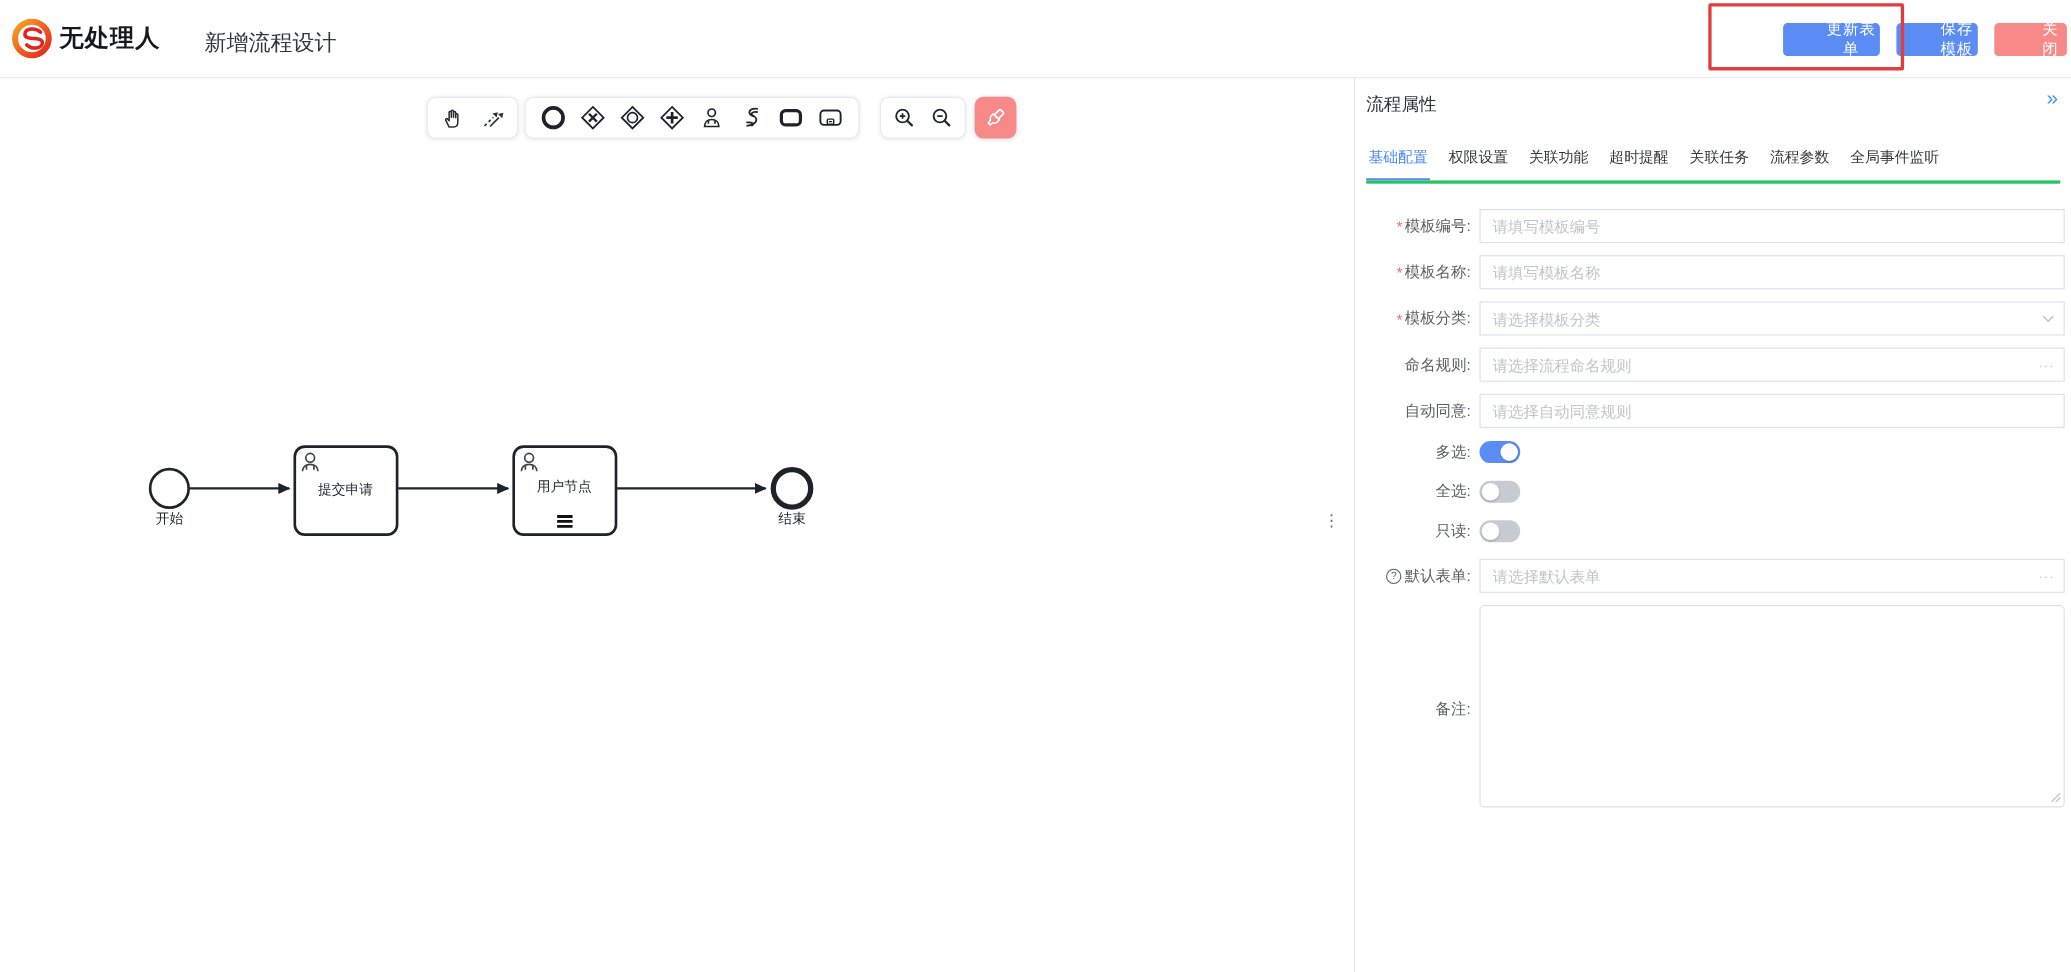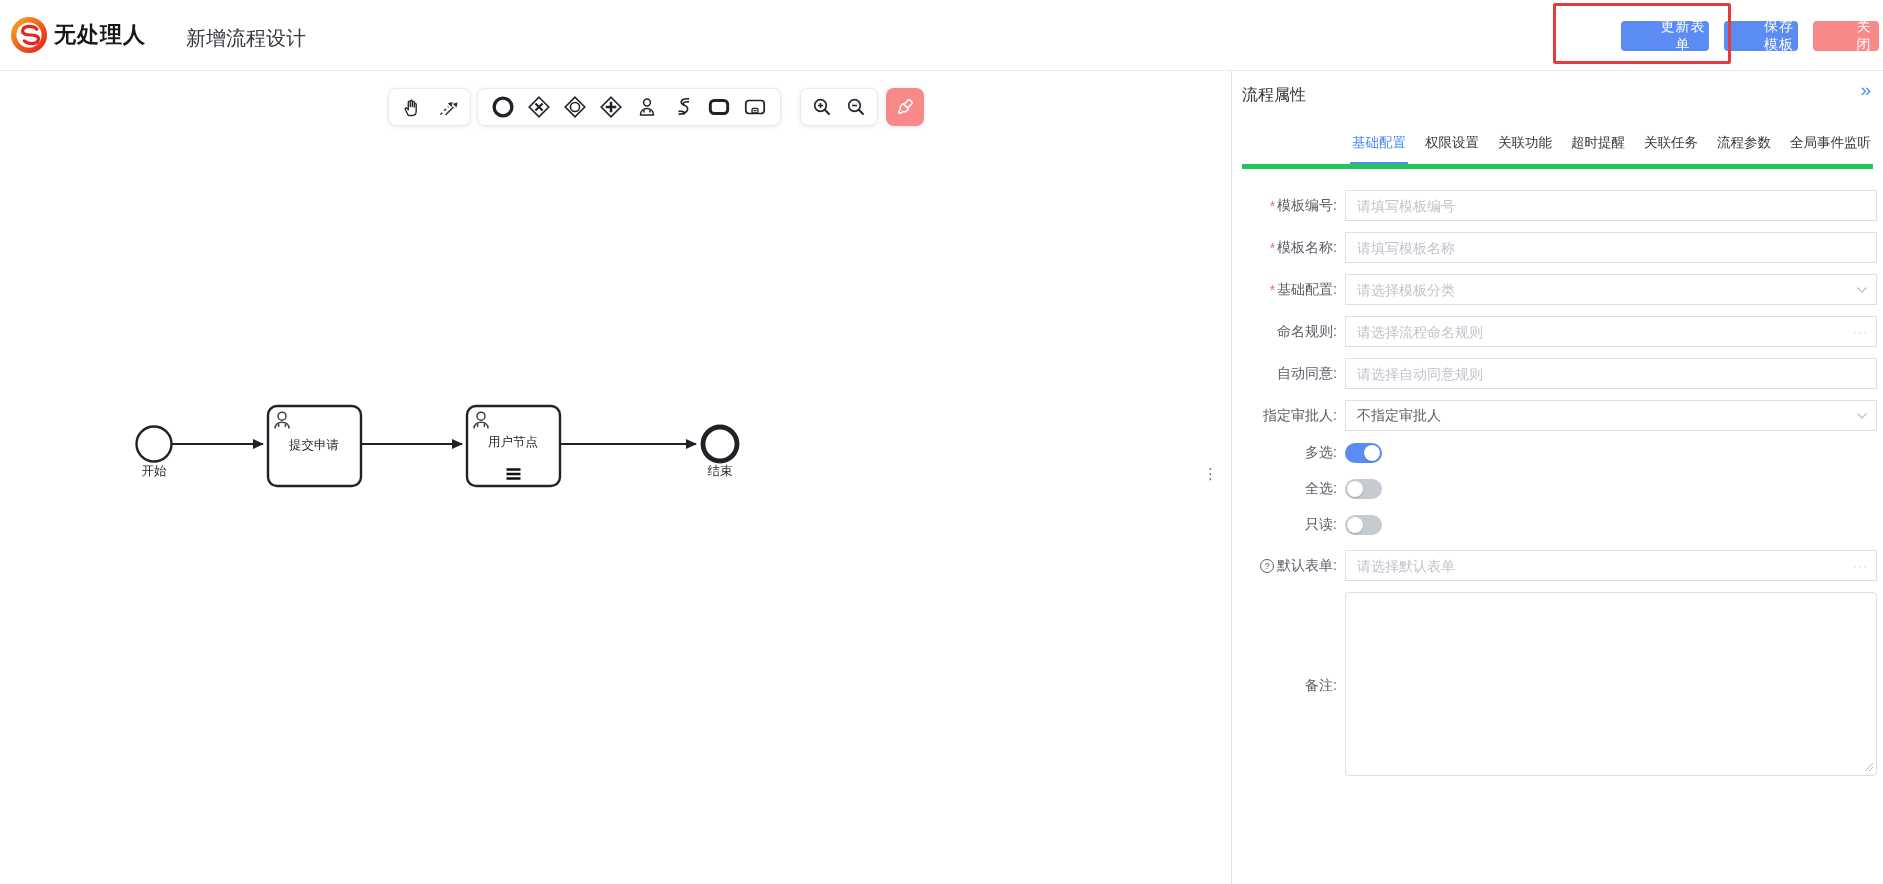--- a/index.html
+++ b/index.html
@@ -38,21 +38,21 @@
   .g2 { padding:0 12px; gap:10px; margin-right:19px; }
   .g3 { padding:0 8px;  gap:8px;  margin-right:8px; }
   .tbtn-red { width:38px; height:38px; border-radius:8px; background:#f78989; border:none;
     display:flex; align-items:center; justify-content:center; cursor:pointer; box-shadow:0 1px 4px rgba(0,0,0,.12); }
 
   
   .panel { position:absolute; left:1232px; top:0; width:651px; height:813px; background:#fff; }
   .panel-title { position:absolute; left:10px; top:14px; font-size:16px; color:#2d3035; }
   .collapse { position:absolute; right:12px; top:8px; color:#4a90f4; font-size:19px; cursor:pointer; }
   .tabs { position:absolute; left:10px; top:57px; right:10px; display:flex; gap:15px;
-    border-bottom:5px solid #22c55e;justify-content:flex-end; }
+    border-bottom:3px solid #22c55e; }
   .tab { font-size:13.5px; color:#34383e; padding:6px 2px 10px; cursor:pointer; border-bottom:2px solid transparent; white-space:nowrap; }
   .tab.active { color:#4a89f5; border-bottom-color:#5a8cf4; }
 
   .form { position:absolute; left:0; top:119px; right:6px; }
   .frow { display:flex; align-items:center; margin-bottom:11px; }
   .flabel { width:105px; min-width:105px; text-align:right; font-size:14px; color:#5a5e66;
     display:flex; justify-content:flex-end; align-items:center; }
   .star { color:#f56c6c; margin-right:2px; }
   .fctrl { flex:1; margin-left:8px; position:relative; }
   .finput { width:100%; height:31px; border:1px solid #dcdfe6; border-radius:0;
@@ -283,21 +283,21 @@
           <label class="flabel">
               <span class="star">*</span>
               <span>模板名称:</span>
             </label>
           <div class="fctrl"><input class="finput noicon" placeholder="请填写模板名称" style=""></div>
         </div>
 
         <div class="frow">
           <label class="flabel">
               <span class="star">*</span>
-              <span>基础配置:</span>
+              <span>模板分类:</span>
             </label>
           <div class="fctrl">
             <input class="finput" placeholder="请选择模板分类" style="">
             <span class="suffix">
                 <svg width="12" height="8" viewBox="0 0 12 8" fill="none" stroke="#c0c4cc" stroke-width="1.4">
                   <path d="M1.5 1.5 6 6 10.5 1.5"></path>
                 </svg>
               </span>
           </div>
         </div>
@@ -315,33 +315,20 @@
 
         <div class="frow">
           <label class="flabel">
               <span class="star"></span>
               <span>自动同意:</span>
             </label>
           <div class="fctrl"><input class="finput noicon" placeholder="请选择自动同意规则" style=""></div>
         </div>
 
 
-        <div class="frow">
-          <label class="flabel">
-              <span>指定审批人:</span>
-            </label>
-          <div class="fctrl">
-            <input class="finput" value="不指定审批人" style="">
-            <span class="suffix">
-                <svg width="12" height="8" viewBox="0 0 12 8" fill="none" stroke="#c0c4cc" stroke-width="1.4">
-                  <path d="M1.5 1.5 6 6 10.5 1.5"></path>
-                </svg>
-              </span>
-          </div>
-        </div>
 
         <div class="frow trow">
           <label class="flabel">
               <span>多选:</span>
             </label>
           <div class="switch on">
               <div class="knob"></div>
             </div>
         </div>
 

